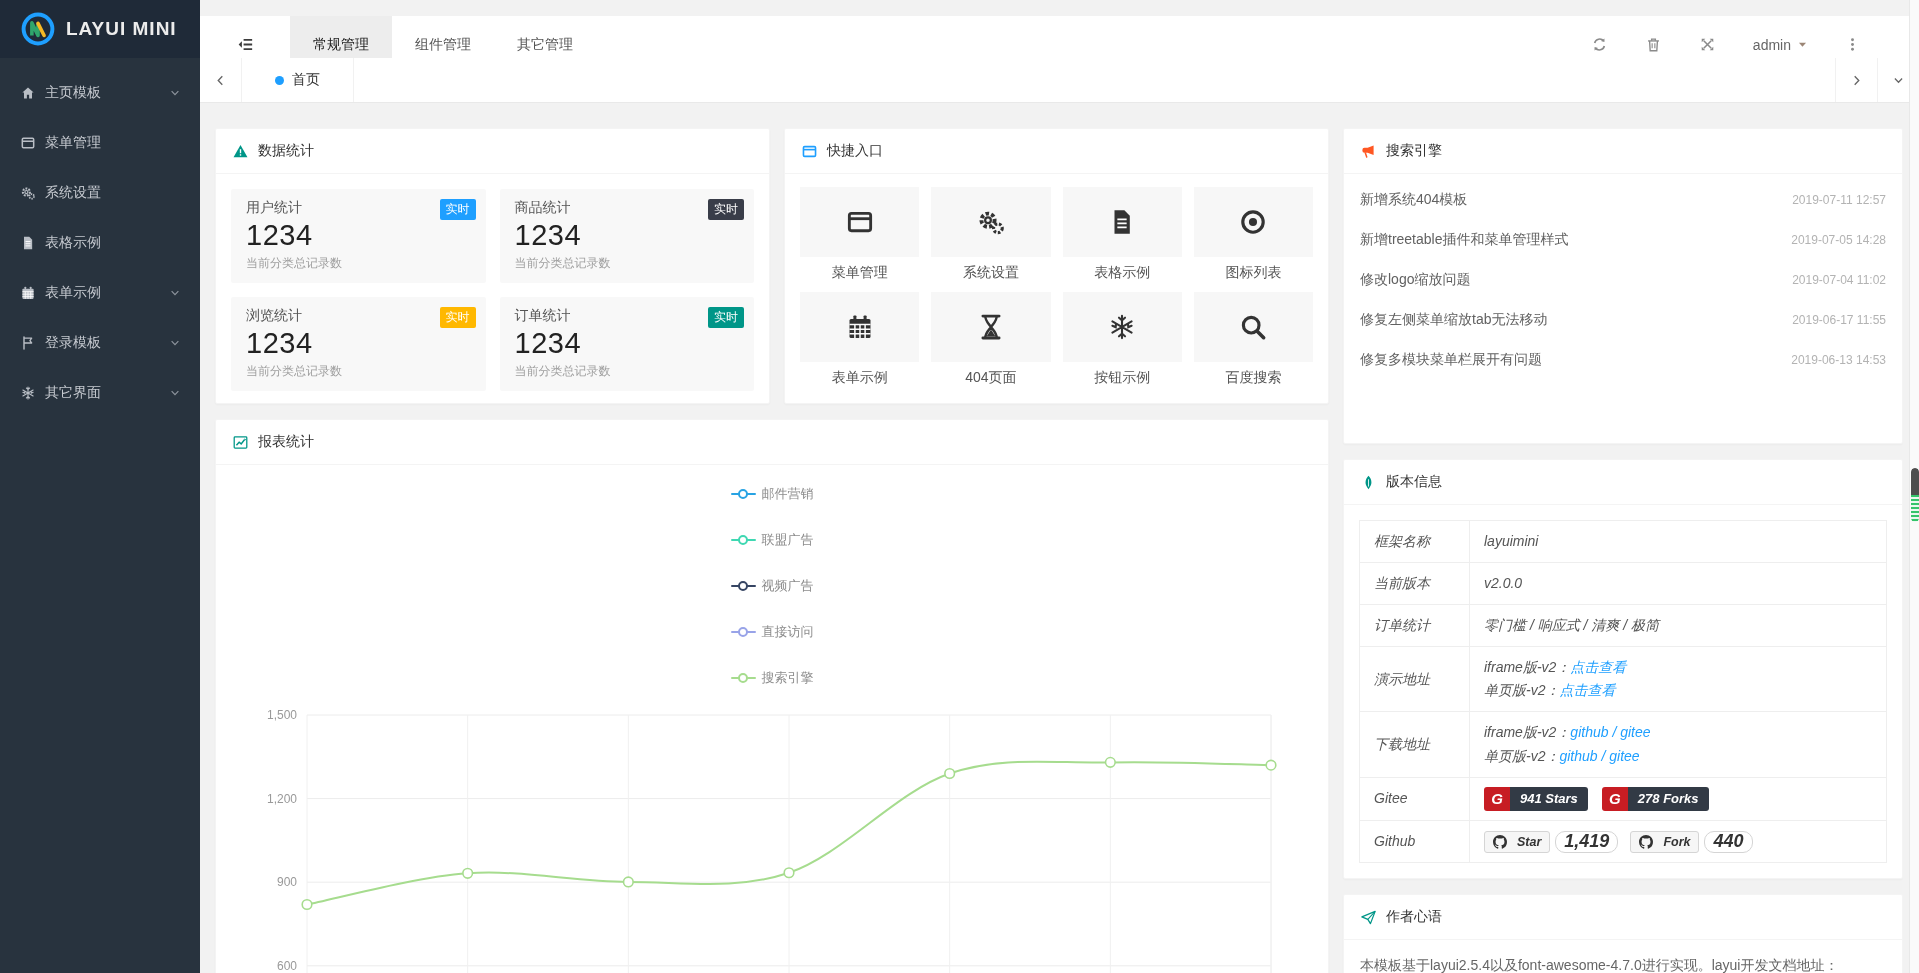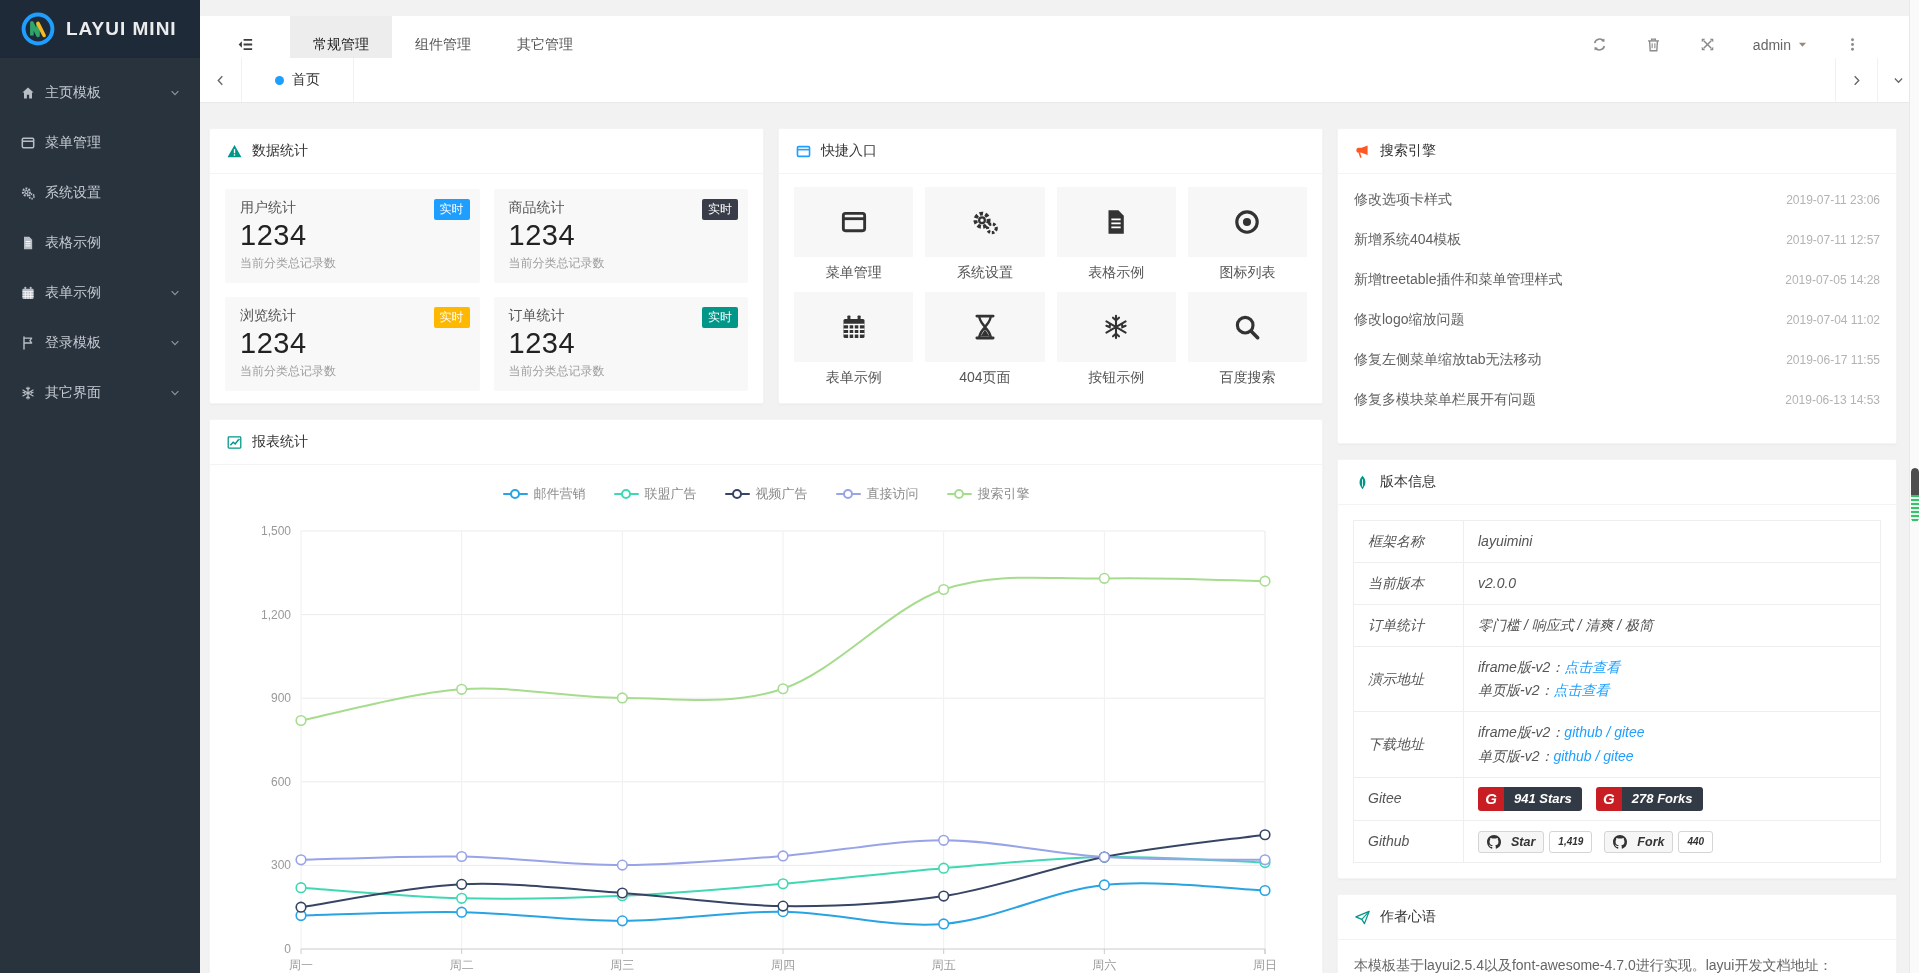--- a/index.html
+++ b/index.html
@@ -35,21 +35,21 @@
   
   .tabbar { position:absolute; left:200px; top:58px; right:0; height:45px; background:#fff; border-bottom:1px solid #e9e9e9; display:flex; align-items:stretch; z-index:4; }
   .tb-btn { width:42px; border-right:1px solid #f1f1f1; display:flex; align-items:center; justify-content:center; color:#666; cursor:pointer; }
   .tb-btn svg { width:15px; height:15px; }
   .tb-btn.rt { border-right:none; border-left:1px solid #f1f1f1; }
   .tb-tab { width:112px; border-right:1px solid #f1f1f1; display:flex; align-items:center; justify-content:center; font-size:14px; color:#333; cursor:pointer; }
   .tb-dot { width:9px; height:9px; border-radius:50%; background:#1E9FFF; margin-right:8px; }
   .tb-fill { flex:1; }
 
   
-  .content { position:absolute; left:200px; top:103px; right:16px; bottom:0; padding:25px 0 0 9px; display:flex; gap:14px; overflow:hidden; }
+  .content { position:absolute; left:200px; top:103px; right:16px; bottom:0; padding:25px 0 0 15px; display:flex; gap:14px; overflow:hidden; }
   .colA { width:1114px; flex:none; }
   .rowA { display:flex; gap:14px; }
   .colB { width:560px; flex:none; }
 
   .panel { background:#fff; border:1px solid #f4f4f4; border-radius:2px; box-shadow:0 1px 2px rgba(0,0,0,0.03); margin-bottom:15px; }
   .ph { height:45px; display:flex; align-items:center; padding:0 16px; border-bottom:1px solid #f4f4f4; }
   .ph .ph-icon { width:17px; height:17px; margin-right:9px; }
   .ph .ph-title { font-size:14px; color:#333; }
 
   
@@ -64,21 +64,21 @@
   
   #panel-quick { width:545px; height:276px; }
   .quick-grid { display:grid; grid-template-columns:repeat(4,1fr); gap:10px 12px; padding:13px 15px; }
   .q-item { text-align:center; cursor:pointer; }
   .q-box { height:70px; background:#f7f7f7; display:flex; align-items:center; justify-content:center; color:#333; }
   .q-box svg { width:30px; height:30px; }
   .q-label { font-size:14px; color:#555; margin-top:7px; }
 
   
   #panel-report { width:1114px; height:600px; }
-  .legend-row { display:flex; justify-content:center; align-items:center; gap:28px; padding:20px 0 6px; }
+  .legend-row { display:flex; justify-content:center; align-items:center; gap:28px; padding:20px 0 6px;flex-direction:column; }
   .lg-item { display:flex; align-items:center; cursor:pointer; }
   .lg-mark { position:relative; width:25px; height:12px; margin-right:6px; }
   .lg-mark .ln { position:absolute; left:0; right:0; top:5px; height:2px; border-radius:1px; }
   .lg-mark .cr { position:absolute; left:7px; top:1px; width:10px; height:10px; border-radius:50%; background:#fff; border:2px solid; }
   .lg-label { font-size:13px; color:#8c8c8c; }
 
   
   #panel-announce { height:316px; }
   .an-list { padding:6px 0; }
   .an-row { display:flex; justify-content:space-between; align-items:center; padding:11px 16px; cursor:pointer; }
@@ -89,21 +89,21 @@
   .vi-body { padding:15px; }
   table.vi { width:100%; border-collapse:collapse; }
   table.vi td { border:1px solid #eee; padding:9px 14px; font-size:14px; color:#555; line-height:1.65;font-style:italic; }
   table.vi td.lbl { width:110px; }
   table.vi a { color:#1E9FFF; text-decoration:none; cursor:pointer; }
   .gitee-badge { display:inline-flex; height:24px; border-radius:3px; overflow:hidden; margin-right:14px; font-weight:bold; font-size:13px; cursor:pointer; vertical-align:middle; }
   .gitee-badge .g { background:#C71D23; color:#fff; width:26px; display:flex; align-items:center; justify-content:center; font-size:15px; }
   .gitee-badge .t { background:#323A45; color:#fff; display:flex; align-items:center; padding:0 10px; }
   .gh-btn { display:inline-flex; align-items:center; height:22px; padding:0 8px; background:#f6f6f6; border:1px solid #d5d5d5; border-radius:3px; font-size:12.5px; font-weight:bold; color:#333; cursor:pointer; vertical-align:middle; }
   .gh-btn svg { width:14px; height:14px; margin-right:5px; }
-  .gh-count { display:inline-flex; align-items:center; height:22px; padding:0 8px; background:#fff; border:1px solid #d5d5d5; border-radius:3px; font-size:10px; font-weight:bold; color:#333; margin:0 12px 0 5px; cursor:pointer; vertical-align:middle; }
+  .gh-count { display:inline-flex; align-items:center; height:22px; padding:0 8px; background:#fff; border:1px solid #d5d5d5; border-radius:10px; font-size:18px; font-weight:bold; color:#333; margin:0 12px 0 5px; cursor:pointer; vertical-align:middle; }
 
   
   #panel-author { min-height:160px; }
   .au-body { padding:12px 16px; font-size:14px; color:#666; line-height:1.9; }
 
   
   .chart-wrap { padding:0 16px; }
 
   
   .scroll-track { position:absolute; right:0; top:0; width:10px; height:973px; background:#fafafa; border-left:1px solid #e8e8e8; z-index:9; }
@@ -572,24 +572,20 @@
         <span class="ph-icon" id="ph-icon-announce" style="color: rgb(255, 87, 34);">
             <svg viewBox="0 0 20 20" width="17" height="17">
               <path d="M16 2.9v11.3l-7-2.7H5.2a2.4 2.4 0 0 1-2.4-2.4v-1a2.4 2.4 0 0 1 2.4-2.4H9z" fill="currentColor"></path>
               <path d="M6.3 11.9l1.6 4.5" stroke="currentColor" stroke-width="1.8" stroke-linecap="round"></path>
             </svg>
           </span>
         <span class="ph-title">搜索引擎</span>
       </div>
       <div class="an-list" id="an-list">
           <div class="an-row">
-            <span class="an-text">修改选项卡样式</span>
-            <span class="an-date">2019-07-11 23:06</span>
-          </div>
-          <div class="an-row">
             <span class="an-text">新增系统404模板</span>
             <span class="an-date">2019-07-11 12:57</span>
           </div>
           <div class="an-row">
             <span class="an-text">新增treetable插件和菜单管理样式</span>
             <span class="an-date">2019-07-05 14:28</span>
           </div>
           <div class="an-row">
             <span class="an-text">修改logo缩放问题</span>
             <span class="an-date">2019-07-04 11:02</span>

